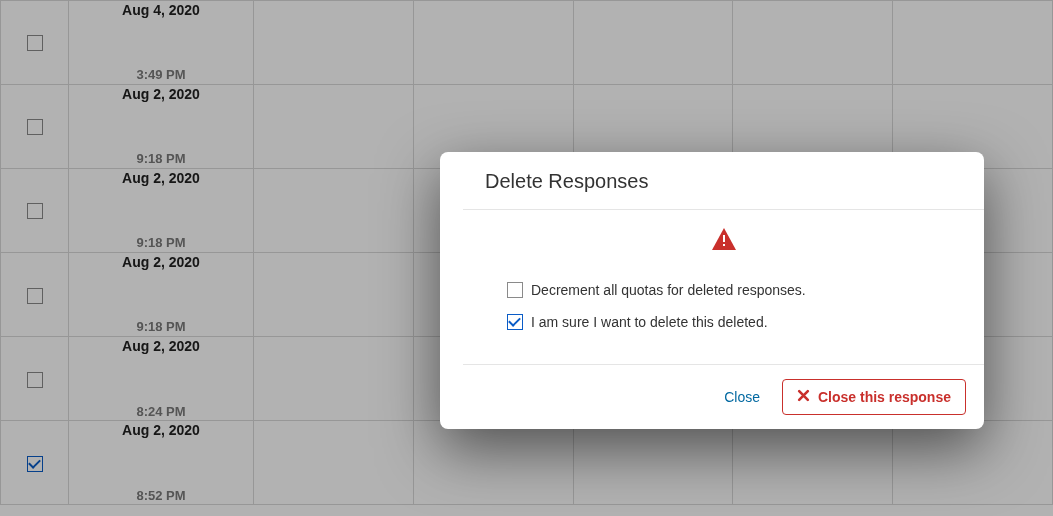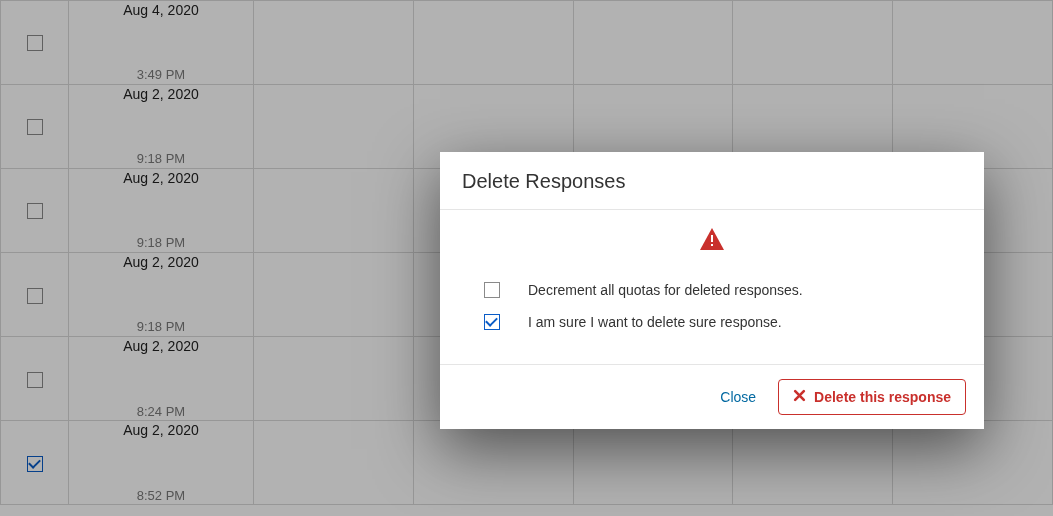--- a/index.html
+++ b/index.html
@@ -20,21 +20,21 @@
     border-collapse: collapse;
     table-layout: fixed;
   }
   .table td {
     border: 1px solid #d8d8d8;
     height: 68px;
     vertical-align: middle;
     padding: 0;
   }
   .col-check { width: 68px; text-align: center; }
-  .col-date  { width: 185px; text-align: center; }
+  .col-date  { width: 185px; text-align: center; font-weight: bold; }
 
   .date-primary { font-size: 14px; color: #222; line-height: 1.3; }
   .date-secondary { font-size: 13px; color: #7a7a7a; line-height: 1.3; margin-top: 48px; }
 
   .chk {
     width: 16px;
     height: 16px;
     border: 1.5px solid #8a8a8a;
     display: inline-block;
     vertical-align: middle;
@@ -63,23 +63,24 @@
     background: rgba(0,0,0,0.30);
   }
 
   
   .modal {
     position: absolute;
     left: 440px;
     top: 152px;
     width: 544px;
     background: #fff;
-    border-radius: 0;
+    border-radius: 8px;
     box-shadow: 0 20px 60px rgba(0,0,0,0.55);
     overflow: hidden;
+    padding-left: 23px;
   }
   .modal-header {
     padding: 18px 22px 16px;
     border-bottom: 1px solid #e5e5e5;
   }
   .modal-title {
     font-size: 20px;
     font-weight: 400;
     color: #333;
   }
@@ -88,21 +89,21 @@
   }
   .warn-row {
     text-align: center;
     margin-bottom: 20px;
   }
   .warn-icon svg { width: 24px; height: 22px; }
 
   .opt-row {
     display: flex;
     align-items: center;
-    gap: 28px;
+    gap: 8px;
     padding: 8px 22px;
     font-size: 14px;
     color: #333;
   }
 
   .modal-footer {
     border-top: 1px solid #e5e5e5;
     padding: 14px 18px;
     display: flex;
     justify-content: flex-end;
@@ -238,27 +239,27 @@
           </svg>
       </span>
     </div>
 
     <div class="opt-row">
       <span class="chk"></span>
       <span>Decrement all quotas for deleted responses.</span>
     </div>
     <div class="opt-row">
       <span class="chk checked"></span>
-      <span>I am sure I want to delete sure response.</span>
+      <span>I am sure I want to delete this deleted.</span>
     </div>
   </div>
   <div class="modal-footer">
     <button class="btn-close">Close</button>
     <button class="btn-delete">
       <span>
         <svg viewBox="0 0 12 12">
             <path stroke="#c9302c" stroke-width="2.4" stroke-linecap="round" d="M2 2 L10 10 M10 2 L2 10"></path>
           </svg>
       </span>
-      <span>Delete this response</span>
+      <span>Close this response</span>
     </button>
   </div>
 </div>
 
 </body></html>

